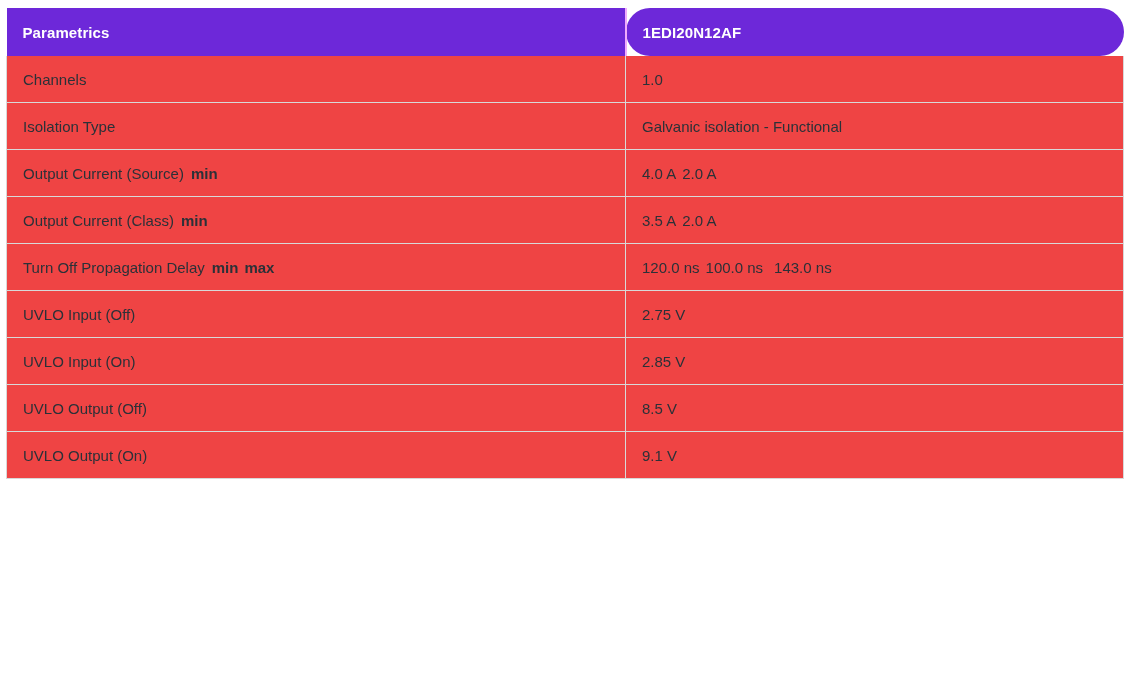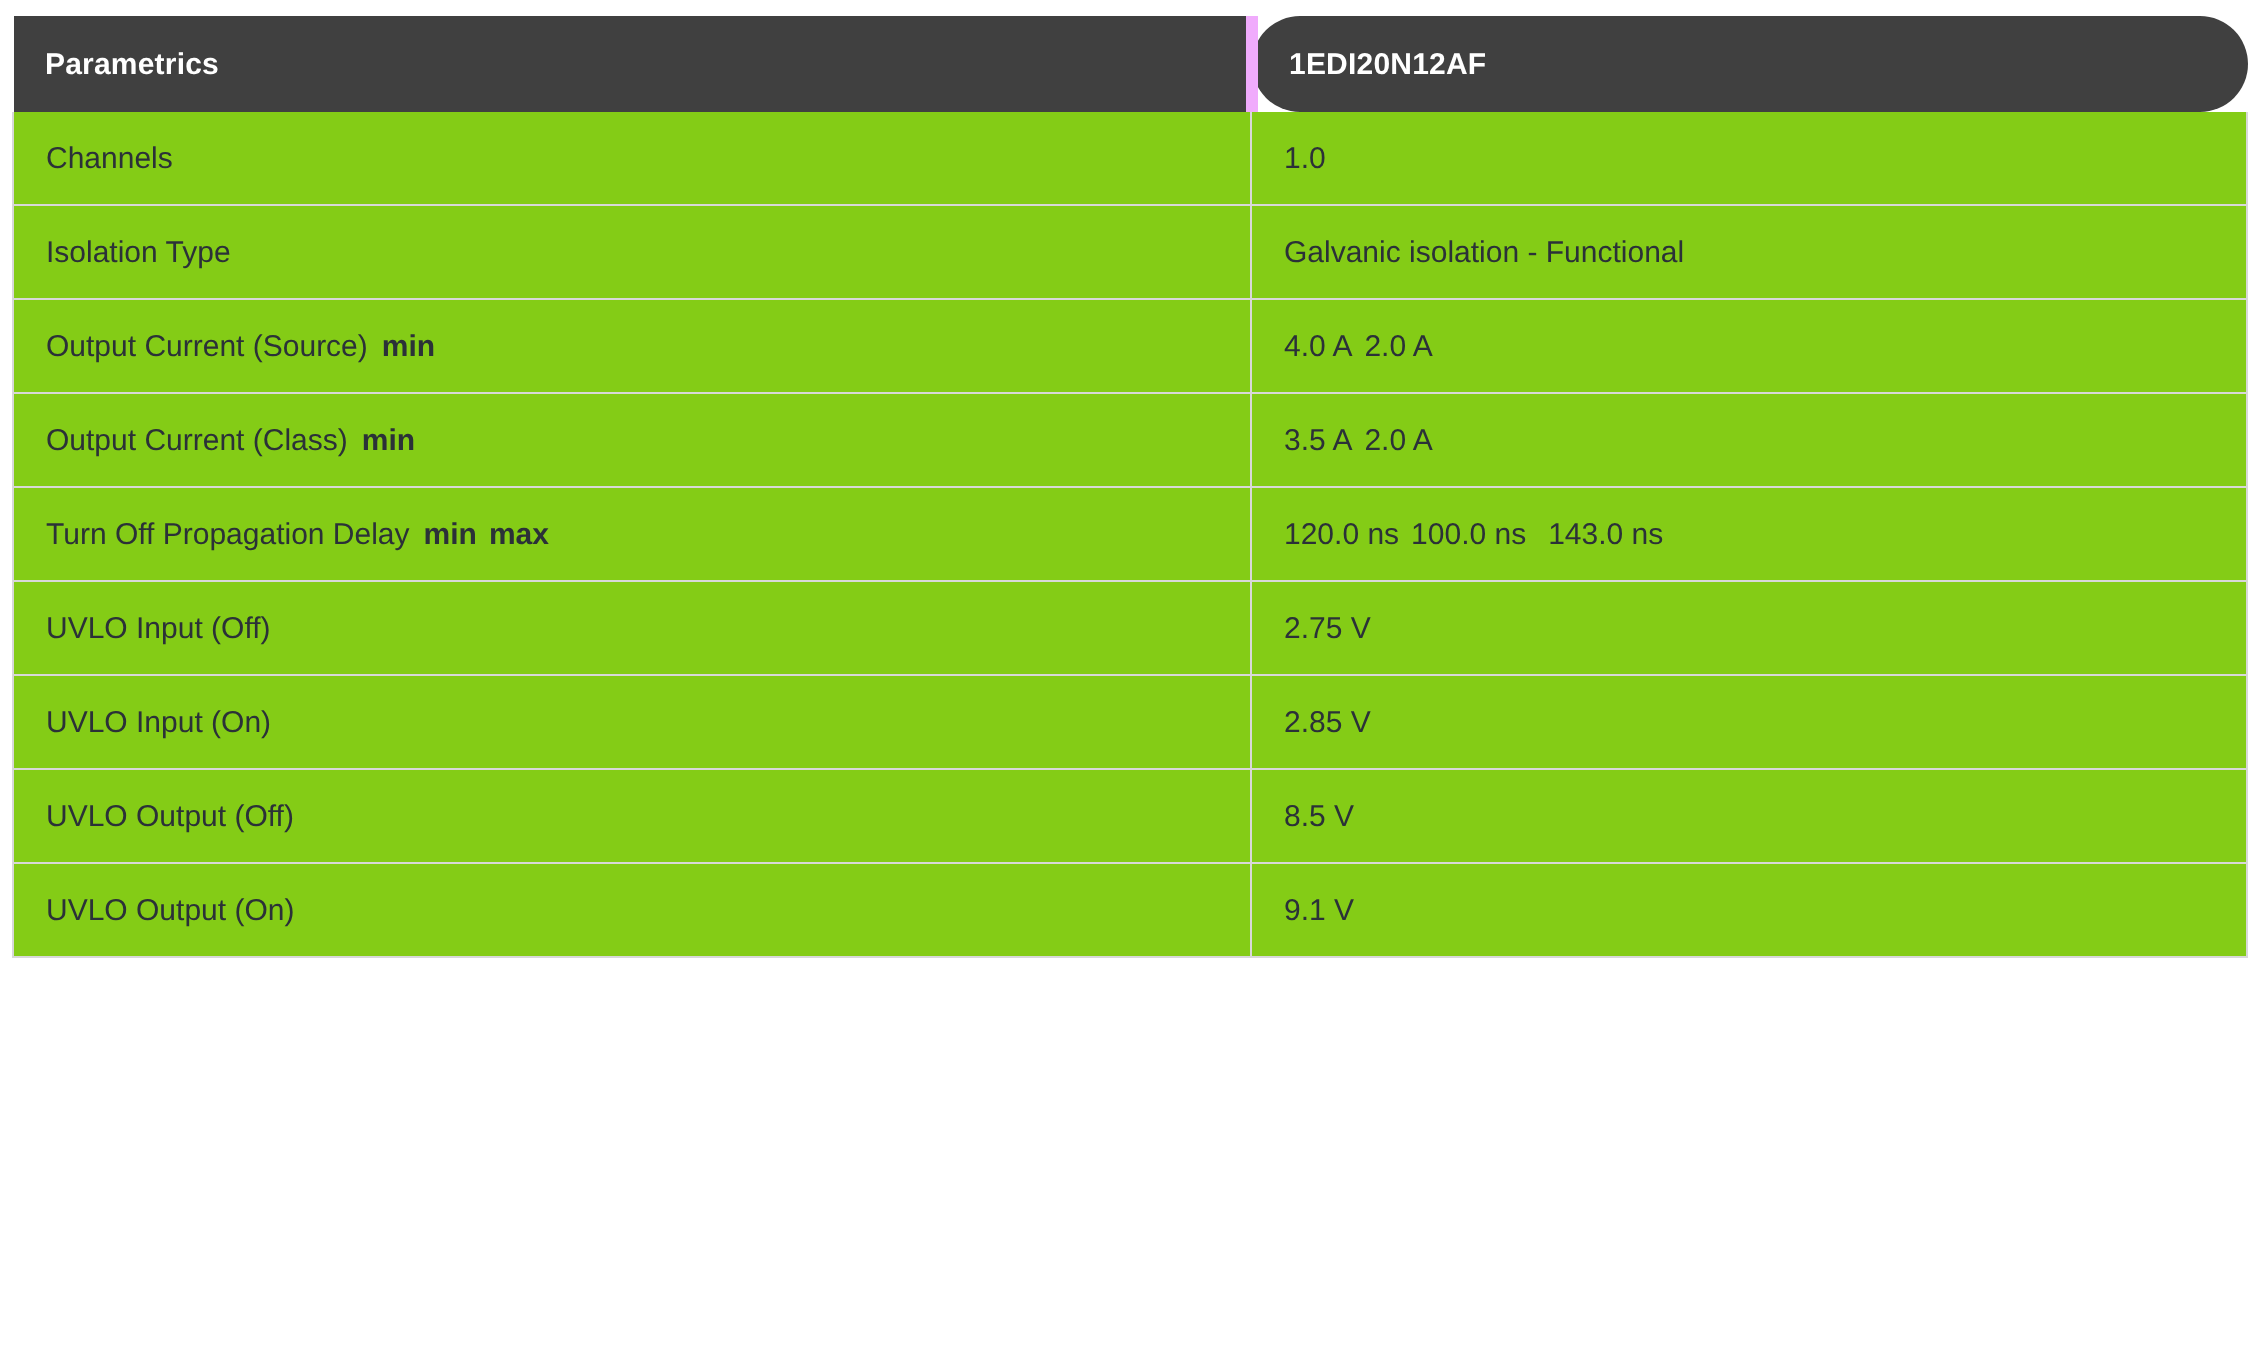--- a/index.html
+++ b/index.html
@@ -26,42 +26,42 @@
     width: 1117px;
     border-collapse: collapse;
     table-layout: fixed;
     font-size: 15px;
   }
 
   table.parametrics col.col-param { width: 619px; }
   table.parametrics col.col-value { width: 498px; }
 
   
-  thead tr { background: #404040; }
+  thead tr { background: #6d28d9; }
 
   thead th {
     height: 48px;
     padding: 0 0 0 16px;
     margin: 0;
     text-align: left;
     vertical-align: middle;
     font-size: 15px;
     font-weight: bold;
     color: #ffffff;
     letter-spacing: 0.1px;
     border: none;
   }
   thead th.value-head {
-    border-left: 6px solid #f0abfc;
+    border-left: 2px solid #f0abfc;
     padding-left: 16px;
     border-radius: 24px;
   }
 
   
-  tbody tr { background: #84cc16; }
+  tbody tr { background: #ef4444; }
 
   tbody td {
     height: 46px;
     padding: 0 8px 0 16px;
     vertical-align: middle;
     text-align: left;
     font-size: 15px;
     font-weight: normal;
     color: #2b3138;
     border-bottom: 1px solid #d8d8d8;

